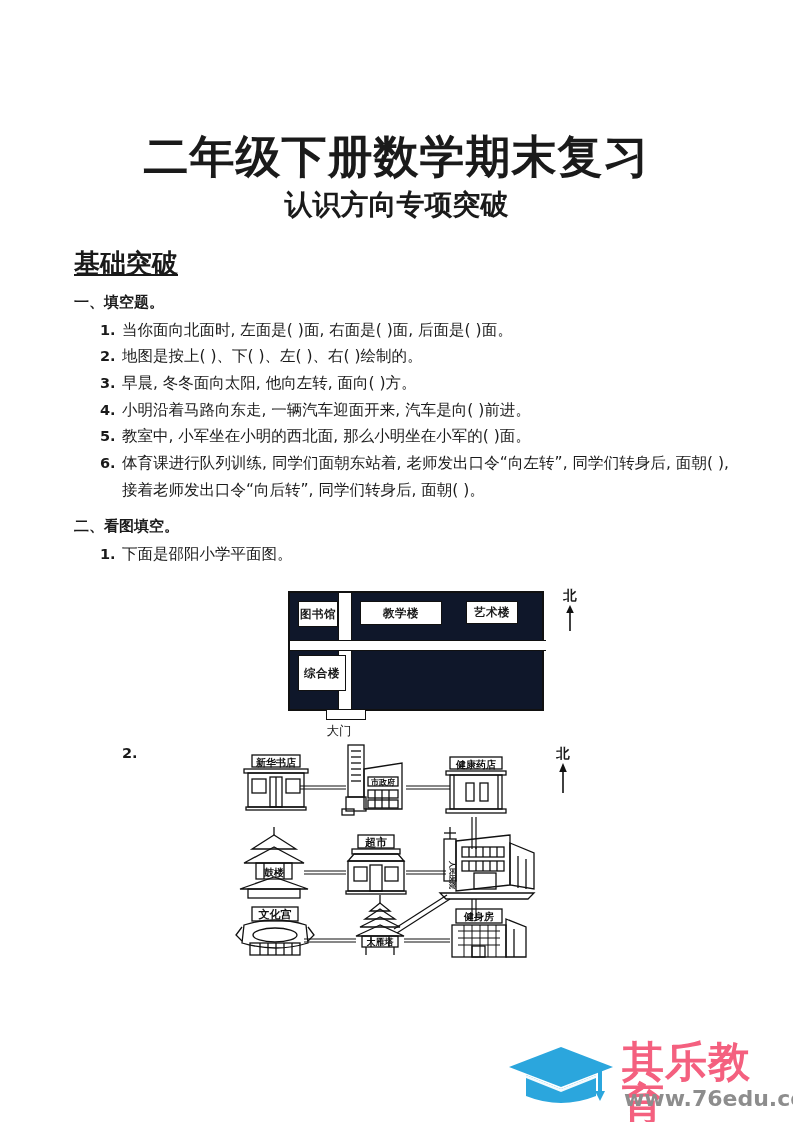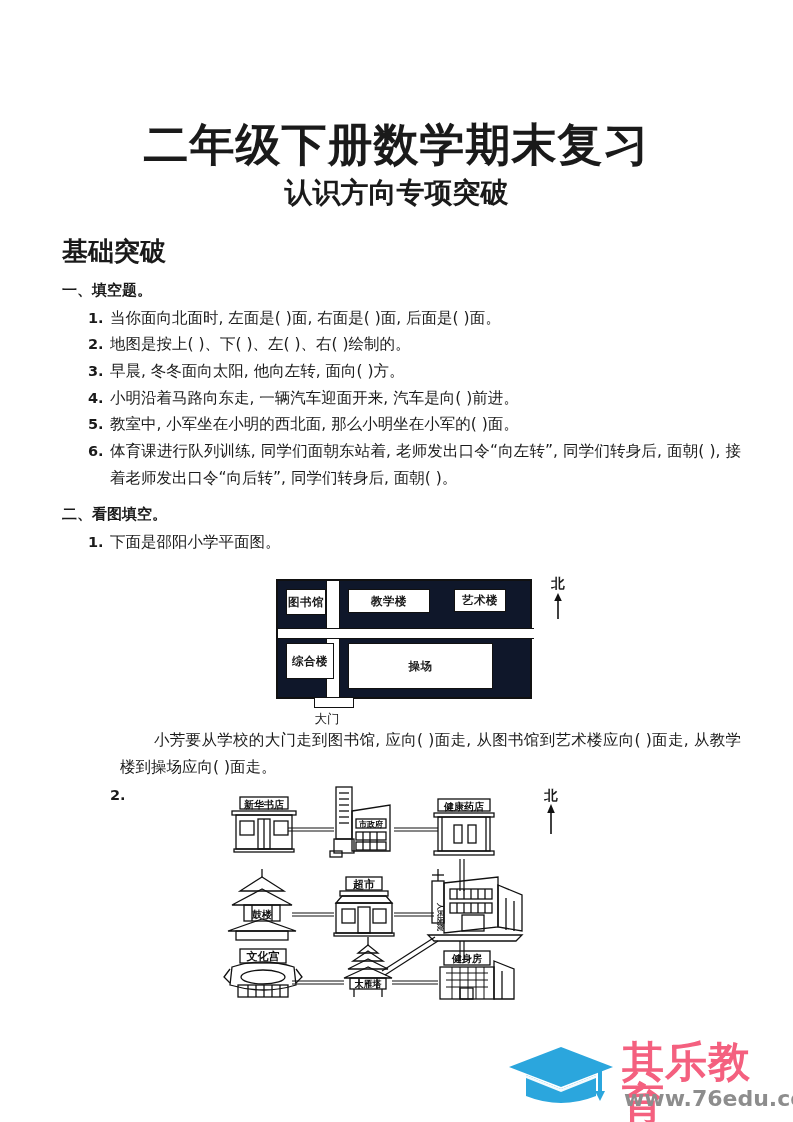--- a/index.html
+++ b/index.html
@@ -5,21 +5,21 @@
   * { box-sizing: border-box; }
   html, body { margin: 0; padding: 0; }
   body {
     width: 793px; height: 1122px;
     background: #ffffff;
     font-family: "DejaVu Sans", "Liberation Sans", sans-serif;
     color: #1a1a1a;
     position: relative;
     overflow: hidden;
   }
-  .page { position: relative; width: 793px; height: 1122px; padding: 0; }
+  .page { position: relative; width: 793px; height: 1122px; padding: 12px; }
 
   
   .title-main {
     text-align: center;
     font-size: 45px;
     font-weight: 700;
     letter-spacing: 1px;
     margin: 0;
     padding-top: 120px;
     line-height: 1.12;
@@ -30,20 +30,21 @@
     font-size: 28px;
     font-weight: 700;
     margin: 6px 0 0 0;
     line-height: 1.2;
   }
   .section-head {
     font-size: 26px;
     font-weight: 700;
     margin: 26px 0 0 62px;
     line-height: 1.2;
+    text-decoration: underline;
   }
   .sub-head {
     font-size: 15px;
     font-weight: 700;
     margin: 14px 0 4px 62px;
     line-height: 1.3;
   }
 
   
   .qlist { margin: 0; padding: 0; list-style: none; }
@@ -226,38 +227,34 @@
 
   <div class="fig-school-wrap">
     <div class="fig-school">
       <div class="road-v"></div>
       <div class="road-h"></div>
 
       <div class="bld b-lib">图书馆</div>
       <div class="bld b-teach">教学楼</div>
       <div class="bld b-art">艺术楼</div>
       <div class="bld b-complex">综合楼</div>
-      <div class="bld b-play">操场</div>
 
       <div class="gate"></div>
     </div>
     <div class="gate-label" style="left:300px; top:144px;">大门</div>
 
     <div class="north-box">
       <div class="north-ch">北</div>
       <svg class="north-arrow" width="14" height="26" viewBox="0 0 14 26">
         <line x1="7" y1="26" x2="7" y2="6" stroke="#111" stroke-width="1.6"></line>
         <polygon points="7,0 3.2,8 10.8,8" fill="#111"></polygon>
       </svg>
     </div>
   </div>
 
-  <div class="qitem" style="margin-left:120px; margin-right:52px;">
-    <span class="qtext" style="text-indent:34px;">小芳要从学校的大门走到图书馆, 应向(          )面走, 从图书馆到艺术楼应向(          )面走, 从教学楼到操场应向(          )面走。</span>
-  </div>
 
   <div class="fig-town-wrap">
     <span class="qnum-standalone">2.</span>
 
     <div class="town-north">
       <div class="north-ch">北</div>
       <svg class="north-arrow" width="14" height="30" viewBox="0 0 14 30">
         <line x1="7" y1="30" x2="7" y2="7" stroke="#111" stroke-width="1.6"></line>
         <polygon points="7,0 3.2,9 10.8,9" fill="#111"></polygon>
       </svg>

